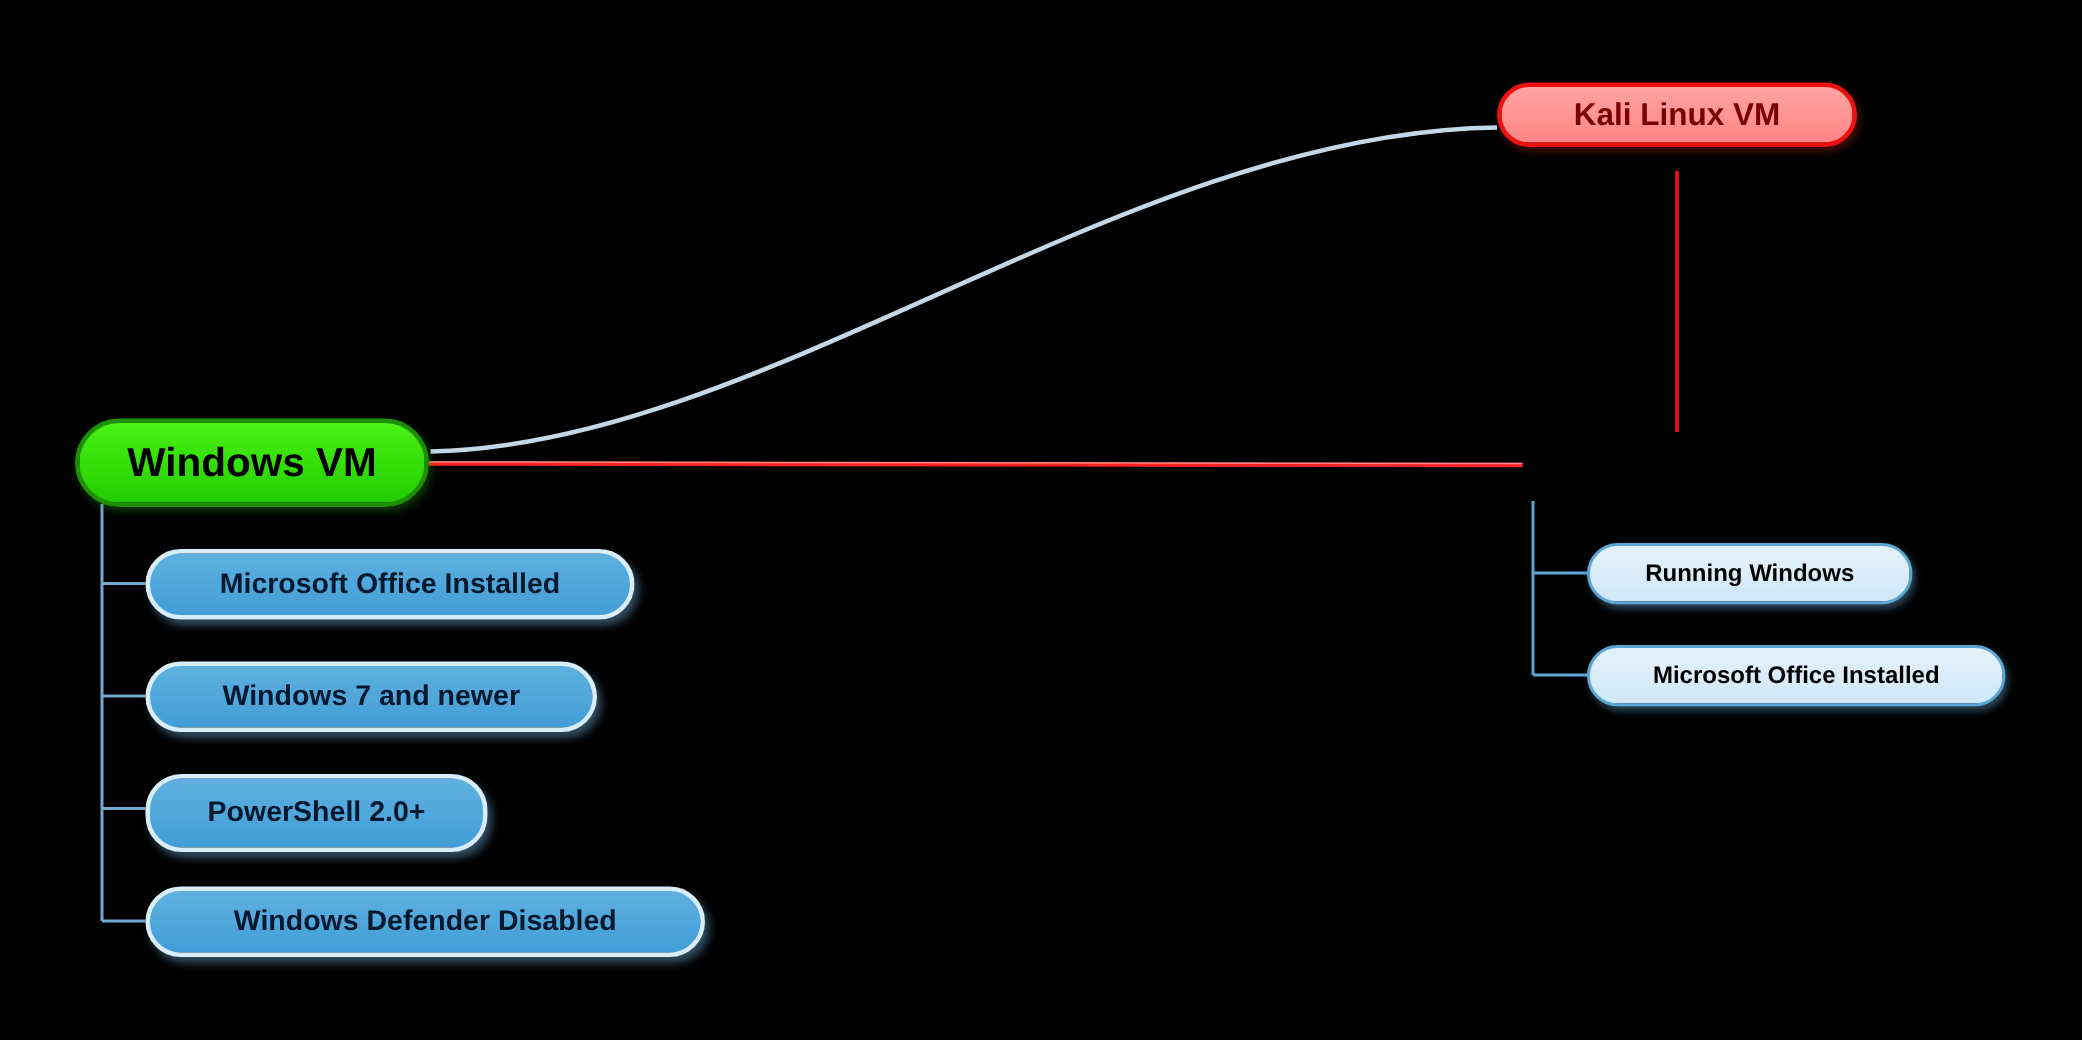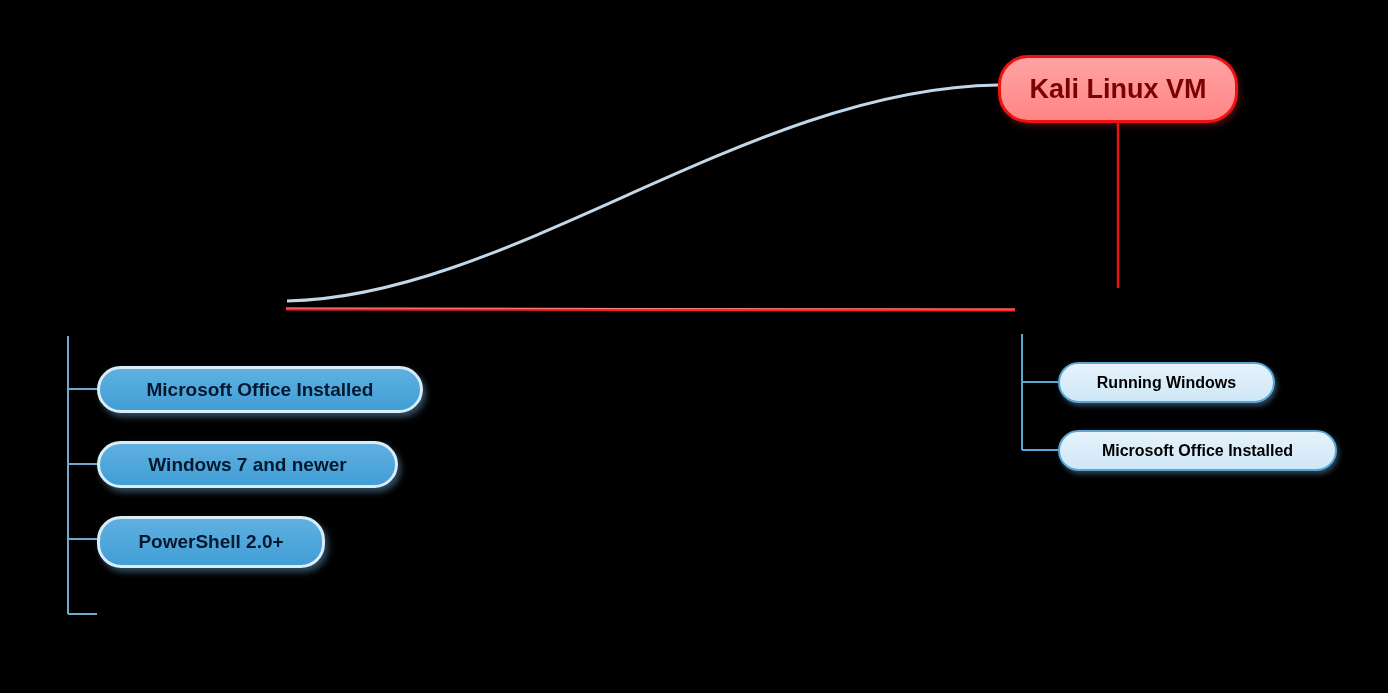--- a/index.html
+++ b/index.html
@@ -20,26 +20,26 @@
   .node {
     position: absolute;
     display: flex;
     align-items: center;
     justify-content: center;
     font-weight: bold;
     white-space: nowrap;
     cursor: default;
   }
   .node-kali {
-    left: 998px; top: 55px; width: 240px; height: 68px;
+    left: 998px; top: 55px; width: 240px; height: 43px;
     background: linear-gradient(#ffa3a3, #ff8585);
     border: 3px solid #ee1111;
     border-radius: 30px;
     color: #7b0000;
-    font-size: 27px;
+    font-size: 21px;
     box-shadow: 2px 3px 6px rgba(200,40,40,0.35);
   }
   .node-windows {
     left: 50px; top: 279px; width: 236px; height: 59px;
     background: linear-gradient(#4bf215, #22cc00);
     border: 3px solid #1d8f00;
     border-radius: 30px;
     color: #000000;
     font-size: 27px;
     box-shadow: 2px 3px 6px rgba(40,160,20,0.35);
@@ -98,34 +98,40 @@
     <path d="M 286 309 L 1015 310" stroke="#ff2222" stroke-width="3" fill="none"></path>
     <path d="M 286 308 L 1015 309" stroke="#ffb0b0" stroke-width="1" fill="none" opacity="0.7"></path>
 
     <path d="M 287 301 C 510 297, 750 88, 998 85" stroke="#c2d8e8" stroke-width="3" fill="none"></path>
   </svg>
 
   <div class="node node-kali">
     <span>Kali Linux VM</span>
   </div>
 
+  <div class="node node-windows">
+    <span>Windows VM</span>
+  </div>
 
 
   <div class="node child-blue wchild-1">
     <span>Microsoft Office Installed</span>
   </div>
 
   <div class="node child-blue wchild-2">
     <span>Windows 7 and newer</span>
   </div>
 
   <div class="node child-blue wchild-3">
     <span>PowerShell 2.0+</span>
   </div>
 
+  <div class="node child-blue wchild-4">
+    <span>Windows Defender Disabled</span>
+  </div>
 
   <div class="node child-pale tchild-1">
     <span>Running Windows</span>
   </div>
 
   <div class="node child-pale tchild-2">
     <span>Microsoft Office Installed</span>
   </div>
 
 </div>

